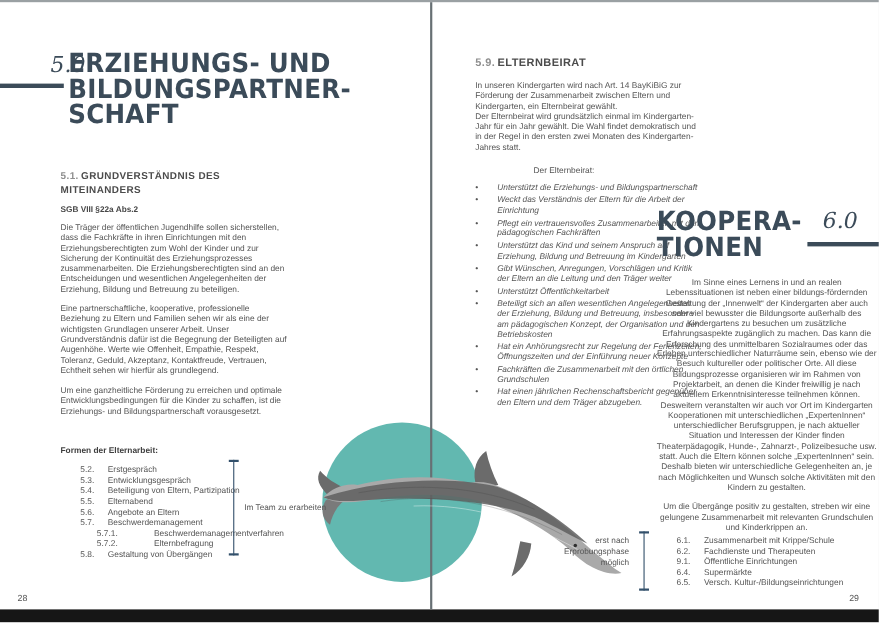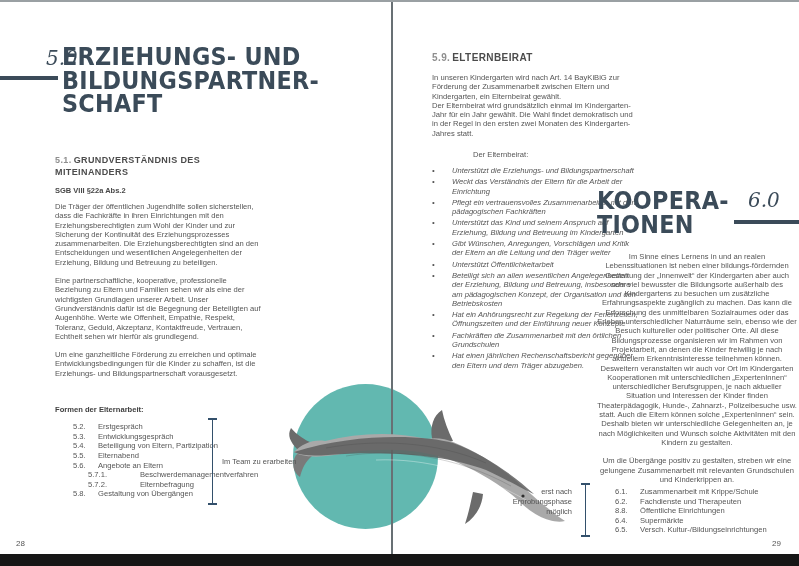--- a/index.html
+++ b/index.html
@@ -92,20 +92,24 @@
             <span>Beteiligung von Eltern, Partizipation</span>
           </div>
         <div class="nrow">
             <span class="n">5.5.</span>
             <span>Elternabend</span>
           </div>
         <div class="nrow">
             <span class="n">5.6.</span>
             <span>Angebote an Eltern</span>
           </div>
+        <div class="nrow">
+            <span class="n">5.7.</span>
+            <span>Beschwerdemanagement</span>
+          </div>
         <div class="nrow ind">
             <span class="n">5.7.1.</span>
             <span>Beschwerdemanagementverfahren</span>
           </div>
         <div class="nrow ind">
             <span class="n">5.7.2.</span>
             <span>Elternbefragung</span>
           </div>
         <div class="nrow">
             <span class="n">5.8.</span>
@@ -152,21 +156,21 @@
   <div>
     <div class="sec-head" style="left:432px;top:52px;font-size:10px;">
       <span class="sec-num">5.9.</span><span>ELTERNBEIRAT</span>
     </div>
 
     <div class="body-block" style="left:432px;top:73px;width:202px;">
       <div>In unseren Kindergarten wird nach Art. 14 BayKiBiG zur Förderung der Zusammenarbeit zwischen Eltern und Kindergarten, ein Elternbeirat gewählt.</div>
       <div>Der Elternbeirat wird grundsätzlich einmal im Kindergarten-Jahr für ein Jahr gewählt. Die Wahl findet demokratisch und in der Regel in den ersten zwei Monaten des Kindergarten-Jahres statt.</div>
     </div>
 
-    <div class="body-block" style="left:428px;top:150px;padding-left:45px;">Der Elternbeirat:</div>
+    <div class="body-block" style="left:440px;top:150px;padding-left:45px;">Der Elternbeirat:</div>
 
     <div class="bullet-list" style="left:432px;top:166px;width:206px;">
       <div class="brow">
           <span class="dot"></span>
           <span class="btxt">Unterstützt die Erziehungs- und Bildungspartnerschaft</span>
         </div>
       <div class="brow">
           <span class="dot"></span>
           <span class="btxt">Weckt das Verständnis der Eltern für die Arbeit der Einrichtung</span>
         </div>
@@ -219,21 +223,21 @@
     <div class="num-list" style="left:597px;top:487px;width:200px;">
       <div class="nrow">
           <span class="n">6.1.</span>
           <span>Zusammenarbeit mit Krippe/Schule</span>
         </div>
       <div class="nrow">
           <span class="n">6.2.</span>
           <span>Fachdienste und Therapeuten</span>
         </div>
       <div class="nrow">
-          <span class="n">8.8.</span>
+          <span class="n">9.1.</span>
           <span>Öffentliche Einrichtungen</span>
         </div>
       <div class="nrow">
           <span class="n">6.4.</span>
           <span>Supermärkte</span>
         </div>
       <div class="nrow">
           <span class="n">6.5.</span>
           <span>Versch. Kultur-/Bildungseinrichtungen</span>
         </div>

